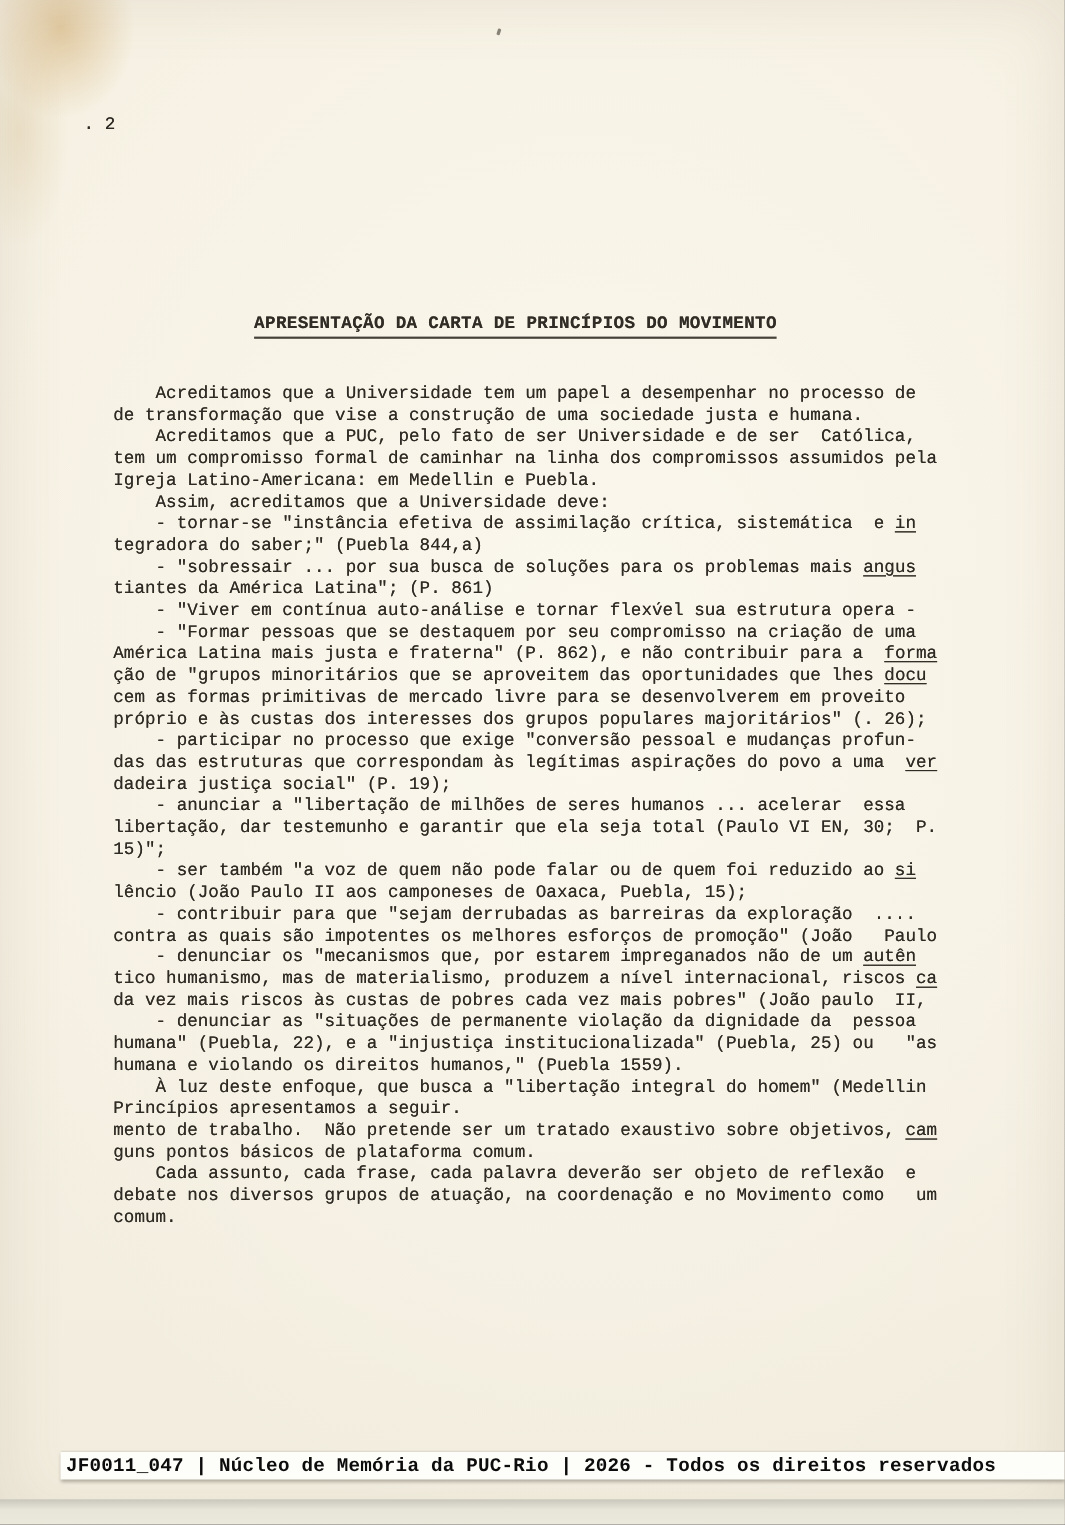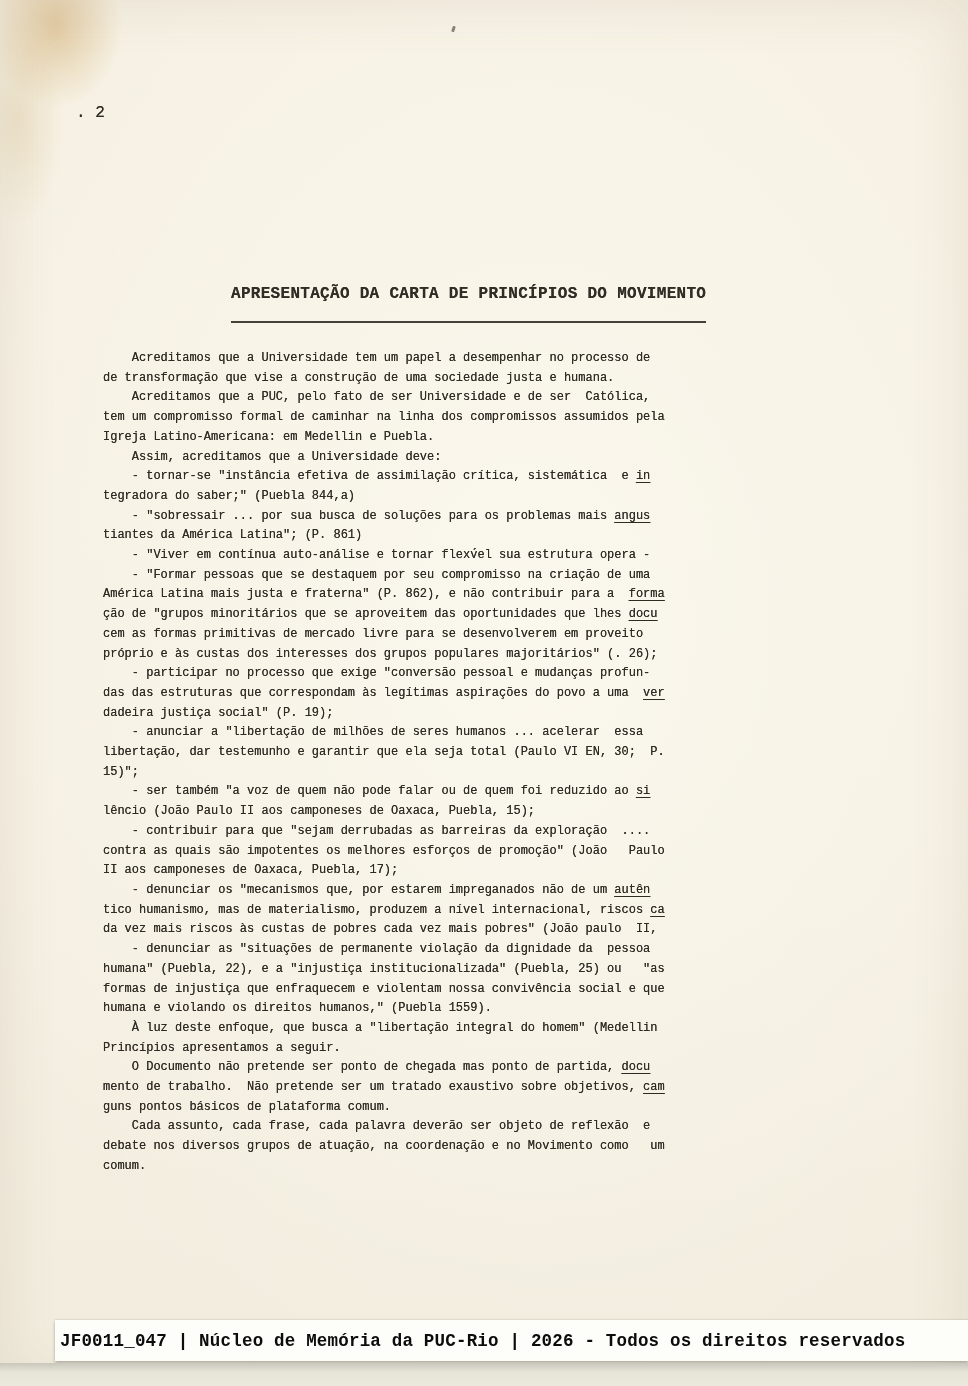--- a/index.html
+++ b/index.html
@@ -16,32 +16,32 @@
   .speck{position:absolute;background:#5a5348;border-radius:1px;}
   .page-number{
     position:absolute;left:76px;top:104px;
     font-size:16px;color:#2e2a24;white-space:pre;
     text-shadow:0 0 .6px rgba(45,40,33,.85);
   }
   .title-wrap{position:absolute;left:231px;top:285px;}
   .doc-title{
     display:inline-block;font-size:16px;font-weight:bold;color:#312d26;
     letter-spacing:.3px;white-space:pre;
-    border-bottom:2px solid #45413a;padding-bottom:18px;
+    border-bottom:2px solid #45413a;padding-bottom:3px;
     text-shadow:0 0 .5px rgba(45,40,33,.8);
   }
   .doc-body{
     position:absolute;left:103px;top:349px;width:790px;
-    font-size:12px;line-height:19.7px;color:#2e2a24;
+    font-size:16px;line-height:19.7px;color:#2e2a24;
     text-shadow:0 0 .6px rgba(45,40,33,.8);
   }
   .line{white-space:pre;}
   .uend{text-decoration:underline;text-underline-offset:3px;}
   .footer-band{
-    position:absolute;left:55px;right:0;top:1320px;height:41px;
+    position:absolute;left:55px;right:0;top:1320px;height:25px;
     background:#fdfdf9;display:flex;align-items:center;
     box-shadow:0 2px 3px rgba(60,55,45,.35), 0 -1px 1px rgba(60,55,45,.08);
   }
   .footer-text{
     padding-left:5px;font-family:"Liberation Mono","DejaVu Sans Mono",monospace;
     font-weight:bold;font-size:17.5px;letter-spacing:.2px;color:#0c0c0c;white-space:pre;
   }
   .bottom-edge{
     position:absolute;left:0;bottom:0;width:100%;height:23px;
     background:linear-gradient(180deg,#c9c6bc 0%,#e7e4d8 40%,#ebe8dc 100%);
@@ -80,31 +80,28 @@
       <div class="line">    - participar no processo que exige "conversão pessoal e mudanças profun-</div>
       <div class="line">das das estruturas que correspondam às legítimas aspirações do povo a uma  <span class="uend">ver</span></div>
       <div class="line">dadeira justiça social" (P. 19);</div>
       <div class="line">    - anunciar a "libertação de milhões de seres humanos ... acelerar  essa</div>
       <div class="line">libertação, dar testemunho e garantir que ela seja total (Paulo VI EN, 30;  P.</div>
       <div class="line">15)";</div>
       <div class="line">    - ser também "a voz de quem não pode falar ou de quem foi reduzido ao <span class="uend">si</span></div>
       <div class="line">lêncio (João Paulo II aos camponeses de Oaxaca, Puebla, 15);</div>
       <div class="line">    - contribuir para que "sejam derrubadas as barreiras da exploração  ....</div>
       <div class="line">contra as quais são impotentes os melhores esforços de promoção" (João   Paulo</div>
-      <div class="line">II aos camponeses de Oaxaca, Puebla, 17);</div>
       <div class="line">    - denunciar os "mecanismos que, por estarem impreganados não de um <span class="uend">autên</span></div>
       <div class="line">tico humanismo, mas de materialismo, produzem a nível internacional, riscos <span class="uend">ca</span></div>
       <div class="line">da vez mais riscos às custas de pobres cada vez mais pobres" (João paulo  II,</div>
       <div class="line">    - denunciar as "situações de permanente violação da dignidade da  pessoa</div>
       <div class="line">humana" (Puebla, 22), e a "injustiça institucionalizada" (Puebla, 25) ou   "as</div>
-      <div class="line">formas de injustiça que enfraquecem e violentam nossa convivência social e que</div>
       <div class="line">humana e violando os direitos humanos," (Puebla 1559).</div>
       <div class="line">    À luz deste enfoque, que busca a "libertação integral do homem" (Medellin</div>
       <div class="line">Princípios apresentamos a seguir.</div>
-      <div class="line">    O Documento não pretende ser ponto de chegada mas ponto de partida, <span class="uend">docu</span></div>
       <div class="line">mento de trabalho.  Não pretende ser um tratado exaustivo sobre objetivos, <span class="uend">cam</span></div>
       <div class="line">guns pontos básicos de plataforma comum.</div>
       <div class="line">    Cada assunto, cada frase, cada palavra deverão ser objeto de reflexão  e</div>
       <div class="line">debate nos diversos grupos de atuação, na coordenação e no Movimento como   um</div>
       <div class="line">comum.</div>
     </div>
 
   <div class="footer-band">
     <span class="footer-text">JF0011_047 | Núcleo de Memória da PUC-Rio | 2026 - Todos os direitos reservados</span>
   </div>

